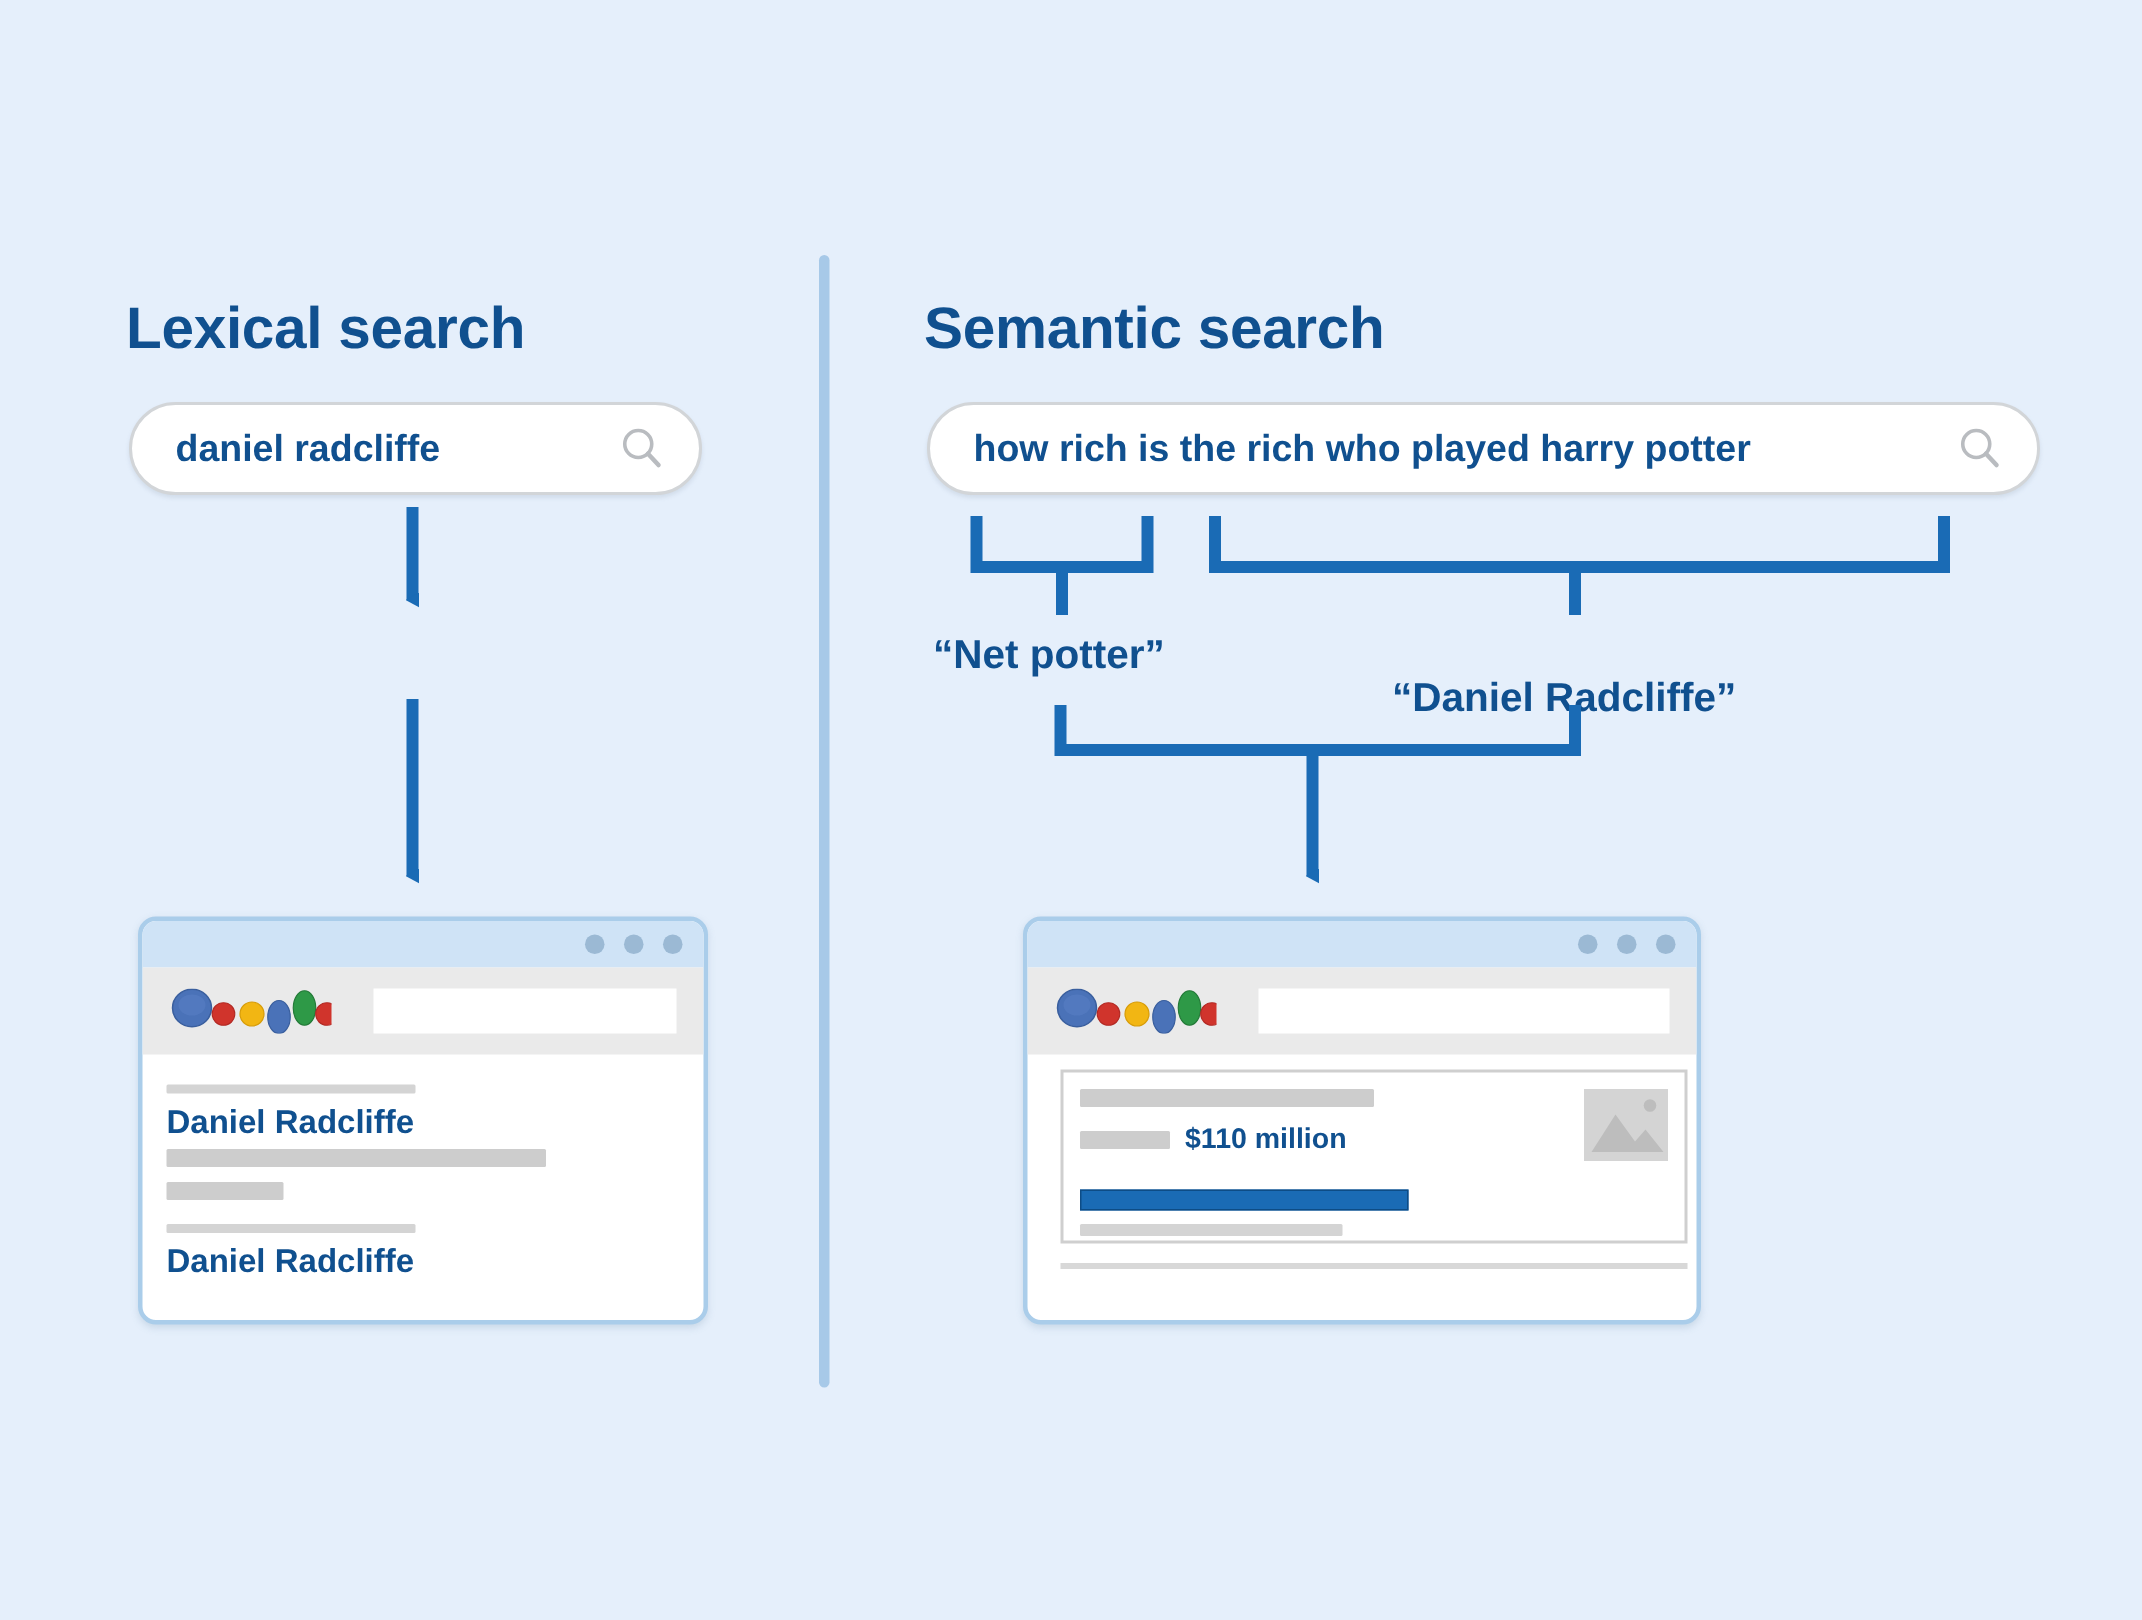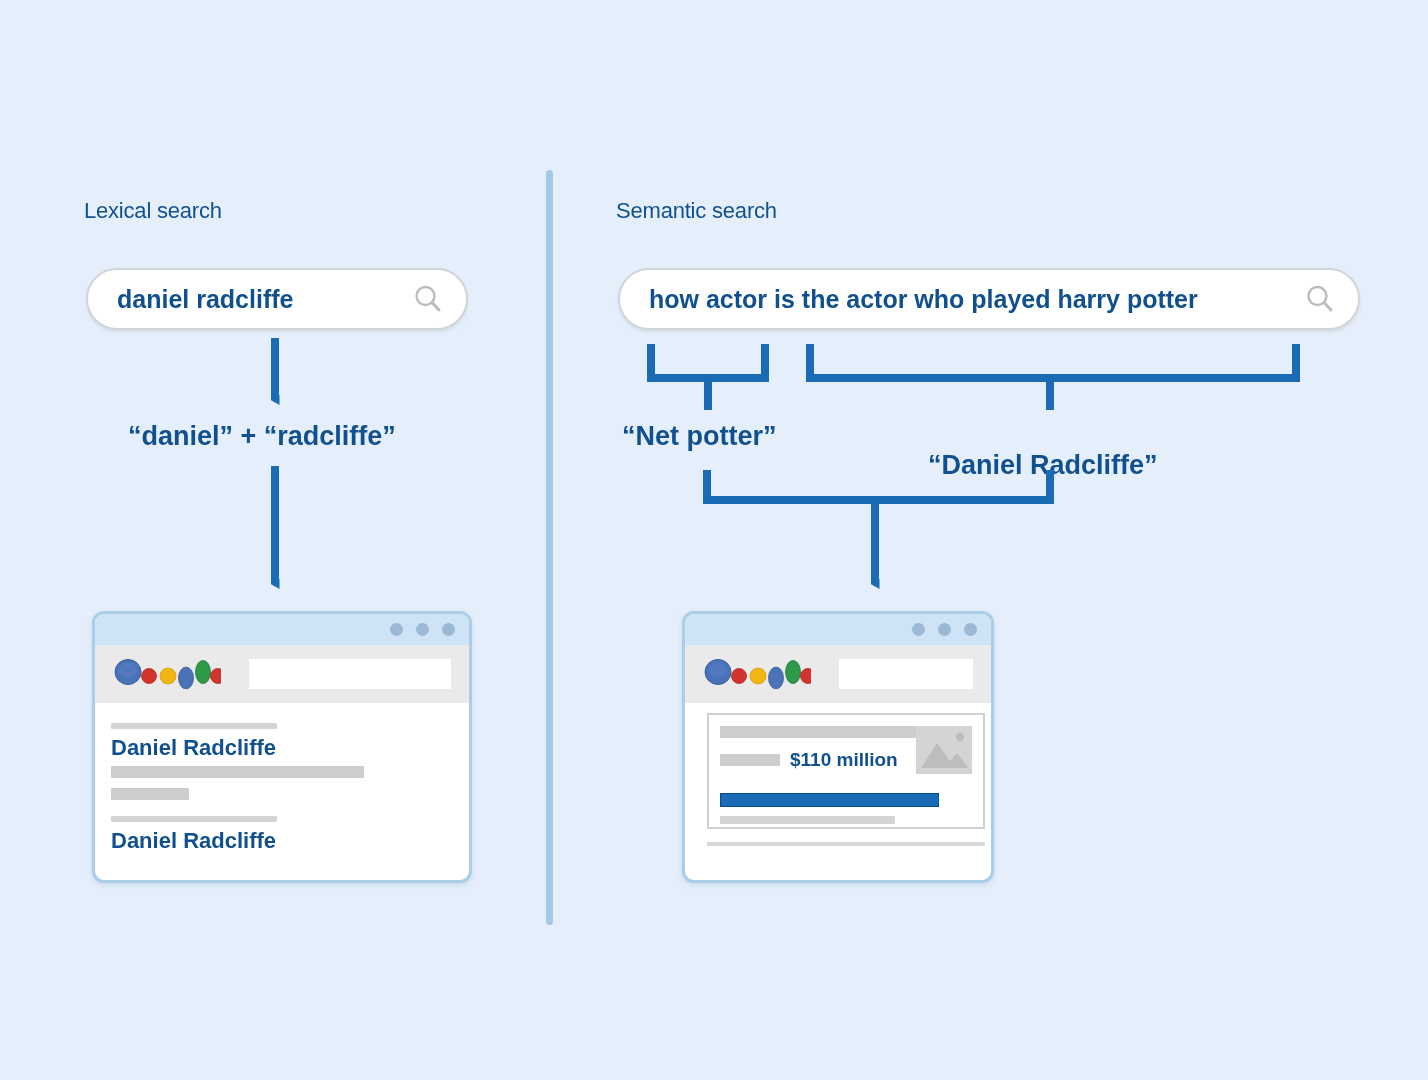--- a/index.html
+++ b/index.html
@@ -16,21 +16,21 @@
   
   .divider {
     position:absolute; left:546px; top:170px;
     width:7px; height:755px;
     background:#a7c9e8; border-radius:4px;
   }
 
   
   .heading {
     position:absolute;
-    font-size:22px; font-weight:normal;
+    font-size:39px; font-weight:bold;
     color:#10508f; letter-spacing:-0.2px;
     white-space:nowrap;
   }
   #h-lexical  { left:84px;  top:198px; }
   #h-semantic { left:616px; top:198px;text-align:center; }
 
   
   .searchbox {
     position:absolute;
     height:62px;
@@ -67,21 +67,21 @@
   
   .browser {
     position:absolute;
     background:#ffffff;
     border:3px solid #aacdea;
     border-radius:12px;
     overflow:hidden;
     box-shadow:0 2px 5px rgba(120,150,180,0.25);
   }
   #win-lexical  { left:92px;  top:611px; width:380px; height:272px; }
-  #win-semantic { left:682px; top:611px; width:312px; height:272px; }
+  #win-semantic { left:682px; top:611px; width:452px; height:272px; }
 
   .titlebar {
     height:31px; background:#cfe3f6;
     display:flex; align-items:center; justify-content:flex-end;
     padding-right:14px; gap:13px;
   }
   .dot { width:13px; height:13px; border-radius:50%; background:#9bb9d4; }
 
   .toolbar {
     height:58px; background:#eaeaea;
@@ -136,26 +136,25 @@
   <div class="heading" id="h-lexical">Lexical search</div>
 
   <div class="searchbox" id="sb-lexical">
     <div class="q" title="Search">daniel radcliffe</div>
     <svg class="mag" width="32" height="32" viewBox="0 0 32 32">
       <circle cx="13.5" cy="13" r="9" fill="none" stroke="#b9bcc0" stroke-width="2.4"></circle>
       <line x1="20" y1="19.5" x2="27" y2="27" stroke="#b9bcc0" stroke-width="3" stroke-linecap="round"></line>
     </svg>
   </div>
 
-  <div class="conn-label" id="lbl-tokens">“daniel” + “radcliffe”</div>
 
   <div class="heading" id="h-semantic">Semantic search</div>
 
   <div class="searchbox" id="sb-semantic">
-    <div class="q" title="Search">how actor is the actor who played harry potter</div>
+    <div class="q" title="Search">how rich is the rich who played harry potter</div>
     <svg class="mag" width="32" height="32" viewBox="0 0 32 32">
       <circle cx="13.5" cy="13" r="9" fill="none" stroke="#b9bcc0" stroke-width="2.4"></circle>
       <line x1="20" y1="19.5" x2="27" y2="27" stroke="#b9bcc0" stroke-width="3" stroke-linecap="round"></line>
     </svg>
   </div>
 
   <div class="conn-label" id="lbl-networth">“Net potter”</div>
   <div class="conn-label" id="lbl-danrad">“Daniel Radcliffe”</div>
 
   <svg class="connectors">

